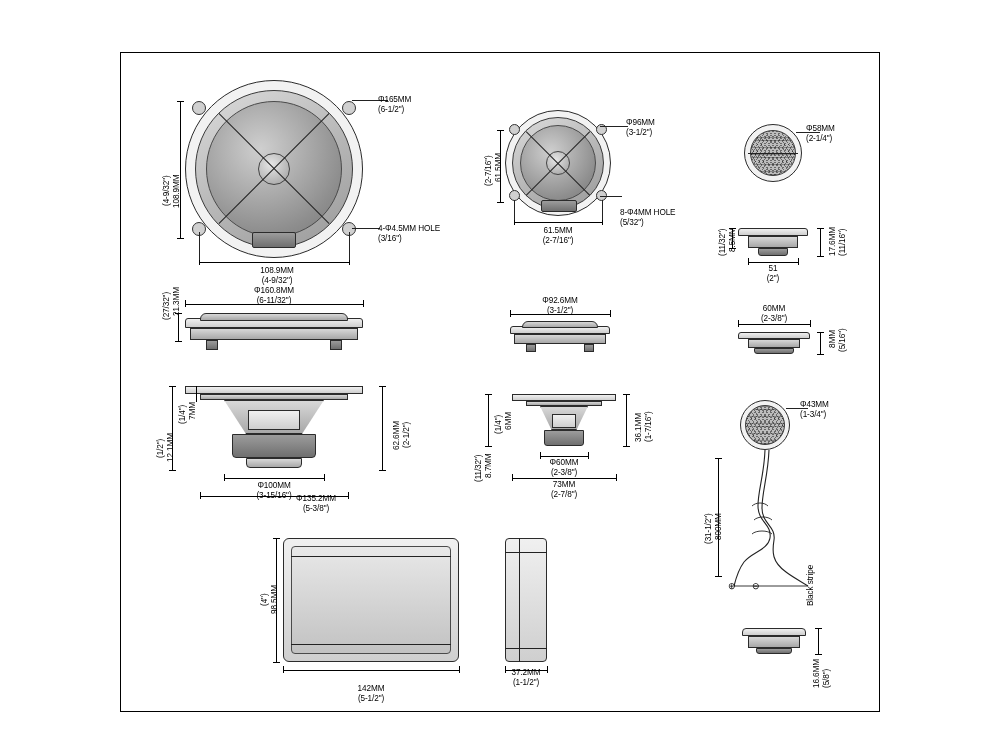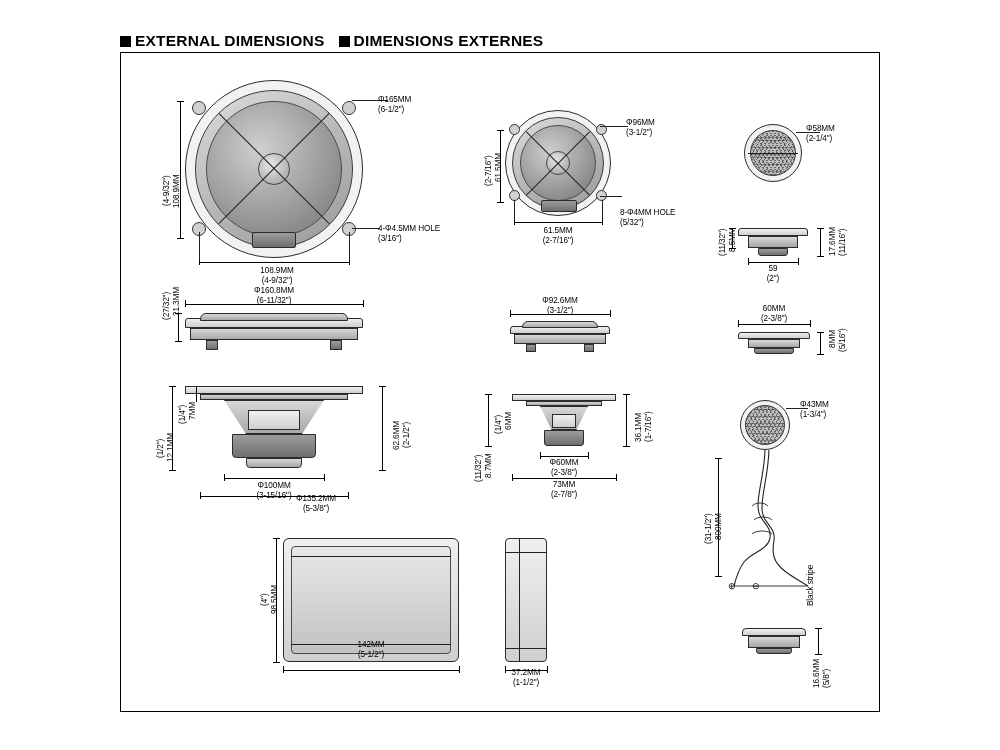--- a/index.html
+++ b/index.html
@@ -128,23 +128,20 @@
     position: absolute;
     font-size: 9px;
     line-height: 1;
   }
 </style>
 </head>
 <body>
 
 <div id="page">
 
-  <div class="title-bar">
-    <span class="sq"></span><span>EXTERNAL DIMENSIONS</span><span class="title-gap"></span><span class="sq"></span><span>DIMENSIONS EXTERNES</span>
-  </div>
 
   <div class="frame"></div>
 
   <div>
     <div class="circle ring-outer" style="left:185px;top:80px;width:178px;height:178px;"></div>
     <div class="circle ring-mid" style="left:195px;top:90px;width:158px;height:158px;"></div>
     <div class="circle cone" style="left:206px;top:101px;width:136px;height:136px;"></div>
     <div class="circle dome" style="left:258px;top:153px;width:32px;height:32px;"></div>
 
     <div class="h-line" style="left:196px;top:168px;width:156px;transform:rotate(45deg);transform-origin:center;"></div>
@@ -367,21 +364,21 @@
     <div class="v-dim" style="left:732px;top:228px;height:20px;"></div>
     <div class="tick-h" style="left:729px;top:228px;"></div>
     <div class="tick-h" style="left:729px;top:248px;"></div>
     <div class="vert" style="left:728px;top:252px;">8.5MM</div>
     <div class="vert" style="left:718px;top:256px;">(11/32")</div>
 
     <div class="h-dim" style="left:748px;top:262px;width:50px;"></div>
     <div class="tick" style="left:748px;top:258px;"></div>
     <div class="tick" style="left:798px;top:258px;"></div>
     <div class="lbl ctr" style="left:744px;top:264px;width:58px;">
-      <div>59</div>
+      <div>51</div>
       <div>(2")</div>
     </div>
 
     <div class="v-dim" style="left:820px;top:228px;height:28px;"></div>
     <div class="tick-h" style="left:817px;top:228px;"></div>
     <div class="tick-h" style="left:817px;top:256px;"></div>
     <div class="vert" style="left:828px;top:256px;">17.6MM</div>
     <div class="vert" style="left:838px;top:256px;">(11/16")</div>
   </div>
 
@@ -455,21 +452,21 @@
 
     <div class="v-dim" style="left:276px;top:538px;height:124px;"></div>
     <div class="tick-h" style="left:273px;top:538px;"></div>
     <div class="tick-h" style="left:273px;top:662px;"></div>
     <div class="vert" style="left:270px;top:614px;">98.5MM</div>
     <div class="vert" style="left:260px;top:606px;">(4")</div>
 
     <div class="h-dim" style="left:283px;top:670px;width:176px;"></div>
     <div class="tick" style="left:283px;top:666px;"></div>
     <div class="tick" style="left:459px;top:666px;"></div>
-    <div class="lbl ctr" style="left:328px;top:640px;width:86px;text-align:center;">
+    <div class="lbl ctr" style="left:328px;top:684px;width:86px;text-align:center;">
       <div>142MM</div>
       <div>(5-1/2")</div>
     </div>
   </div>
 
   <div>
     <div class="box g-light" style="left:505px;top:538px;width:42px;height:124px;border-radius:4px;"></div>
     <div class="v-line" style="left:519px;top:538px;height:124px;"></div>
     <div class="h-line" style="left:505px;top:552px;width:42px;"></div>
     <div class="h-line" style="left:505px;top:648px;width:42px;"></div>

